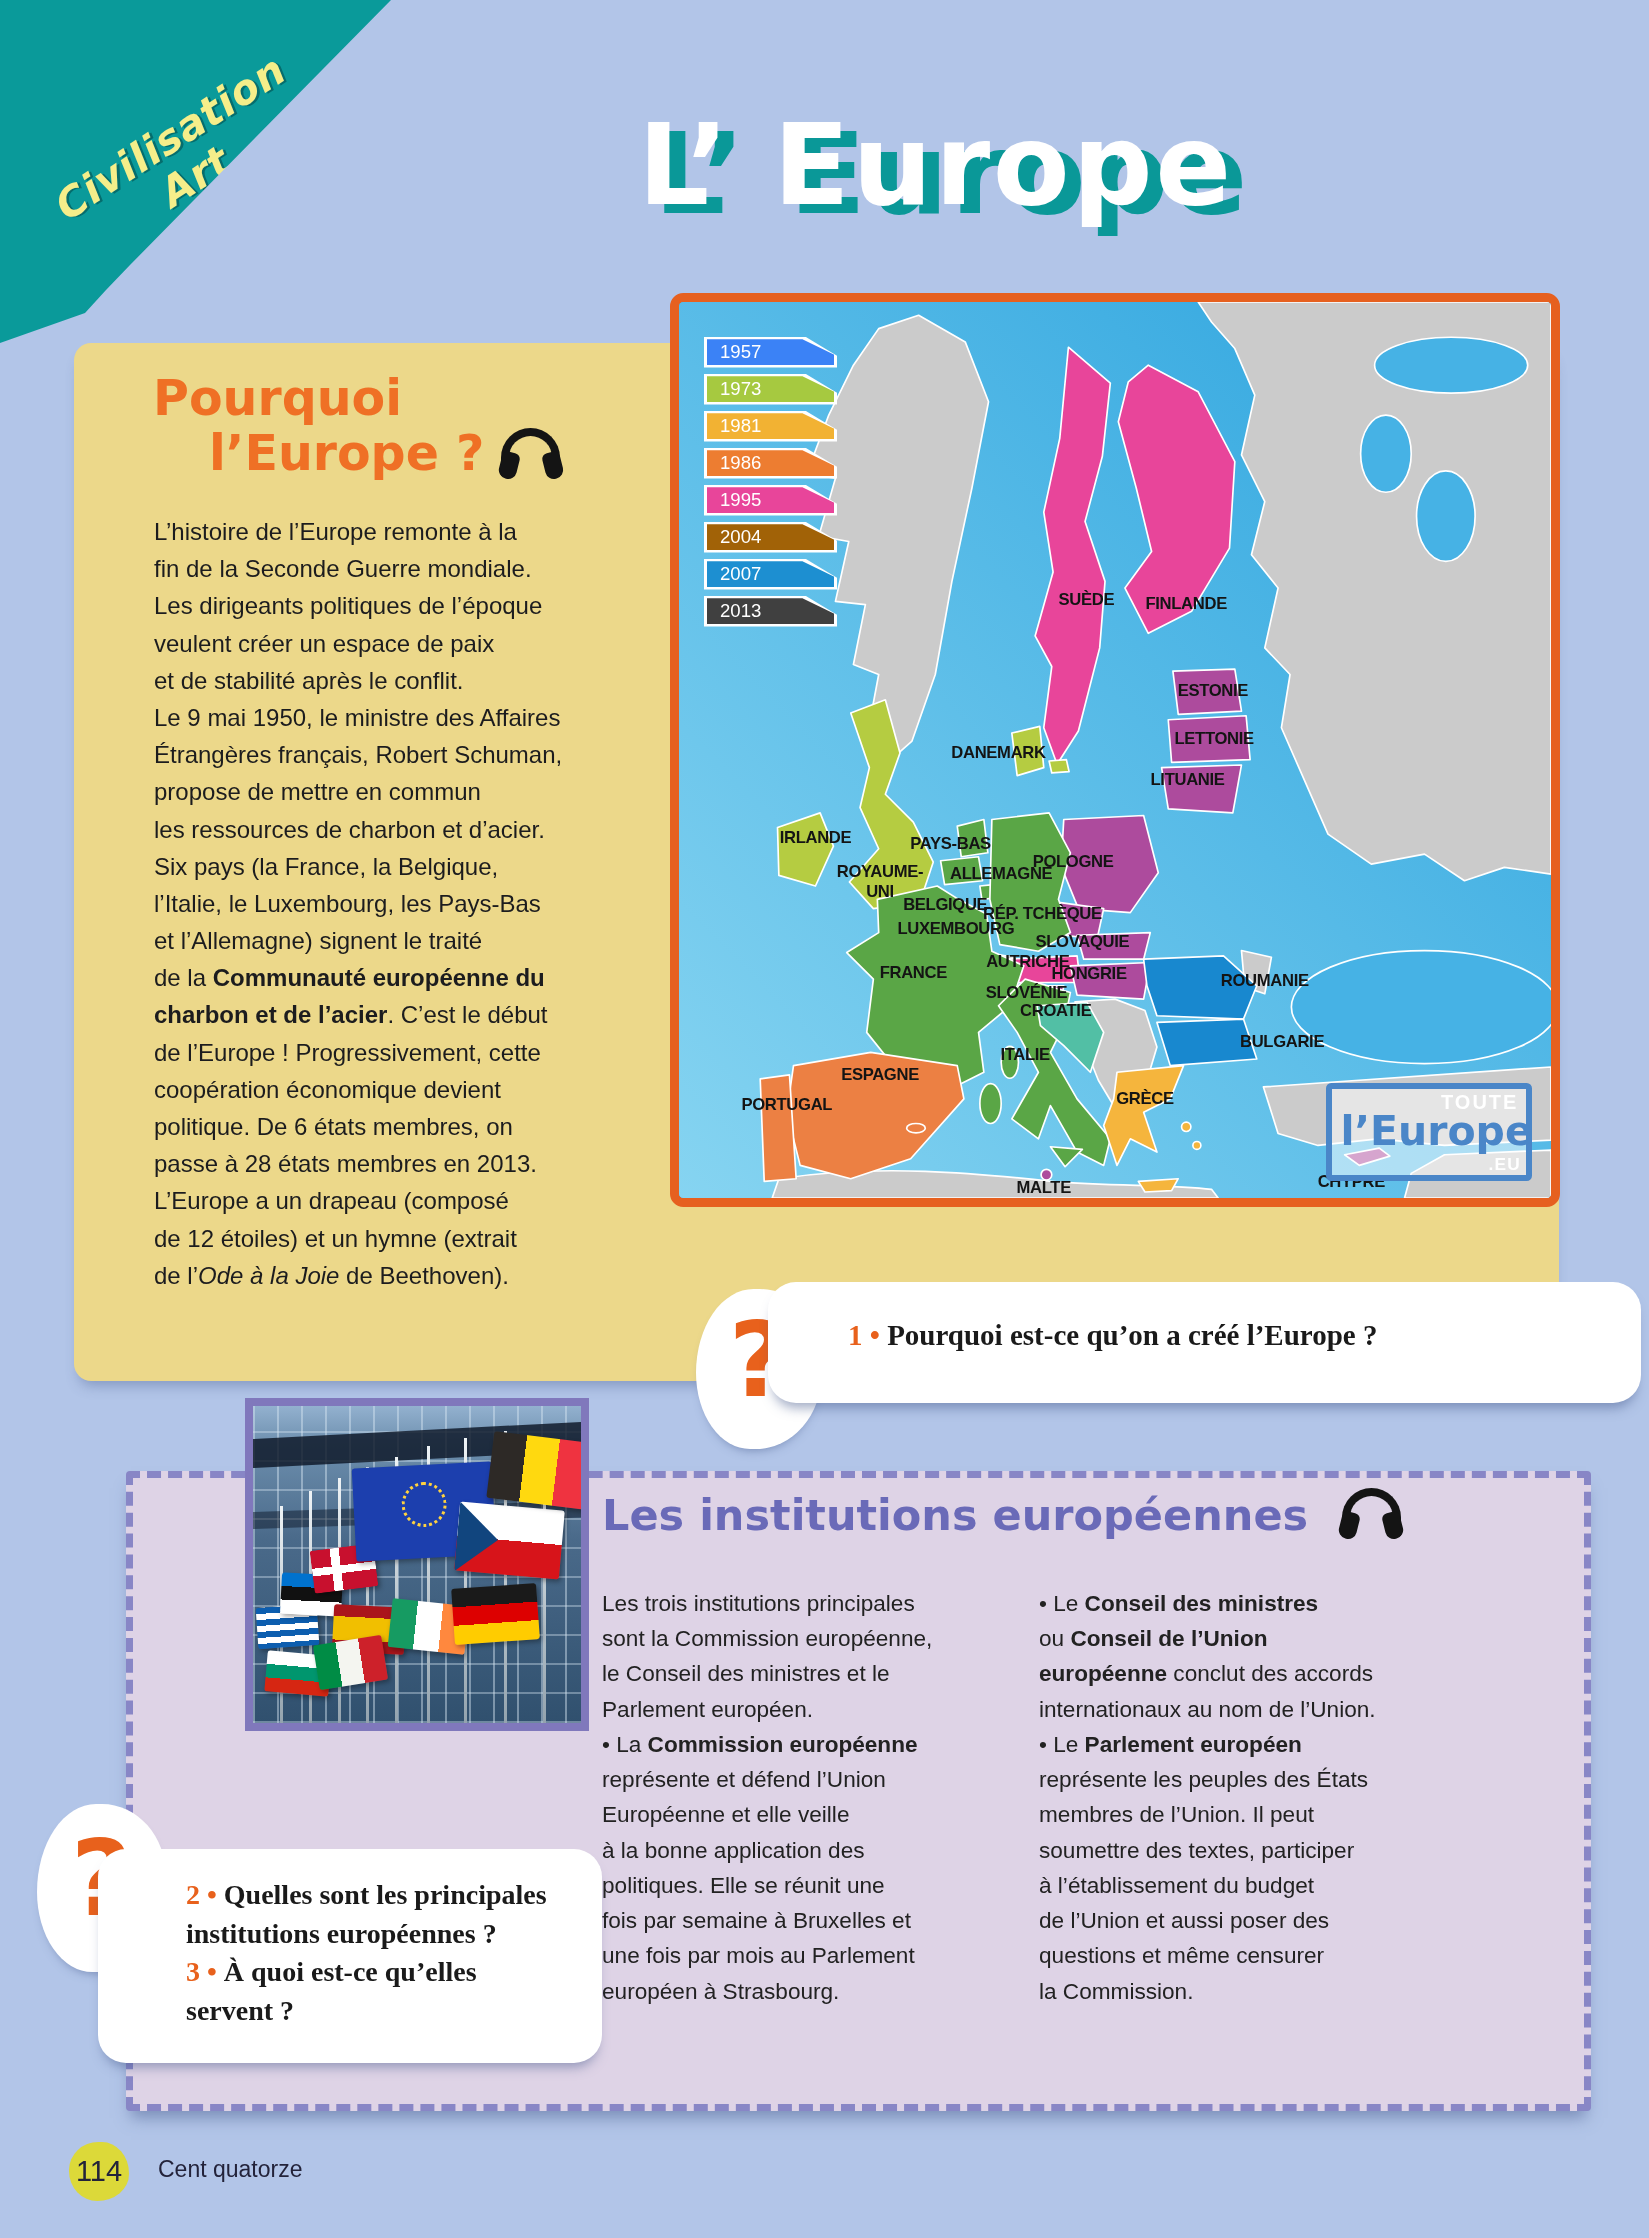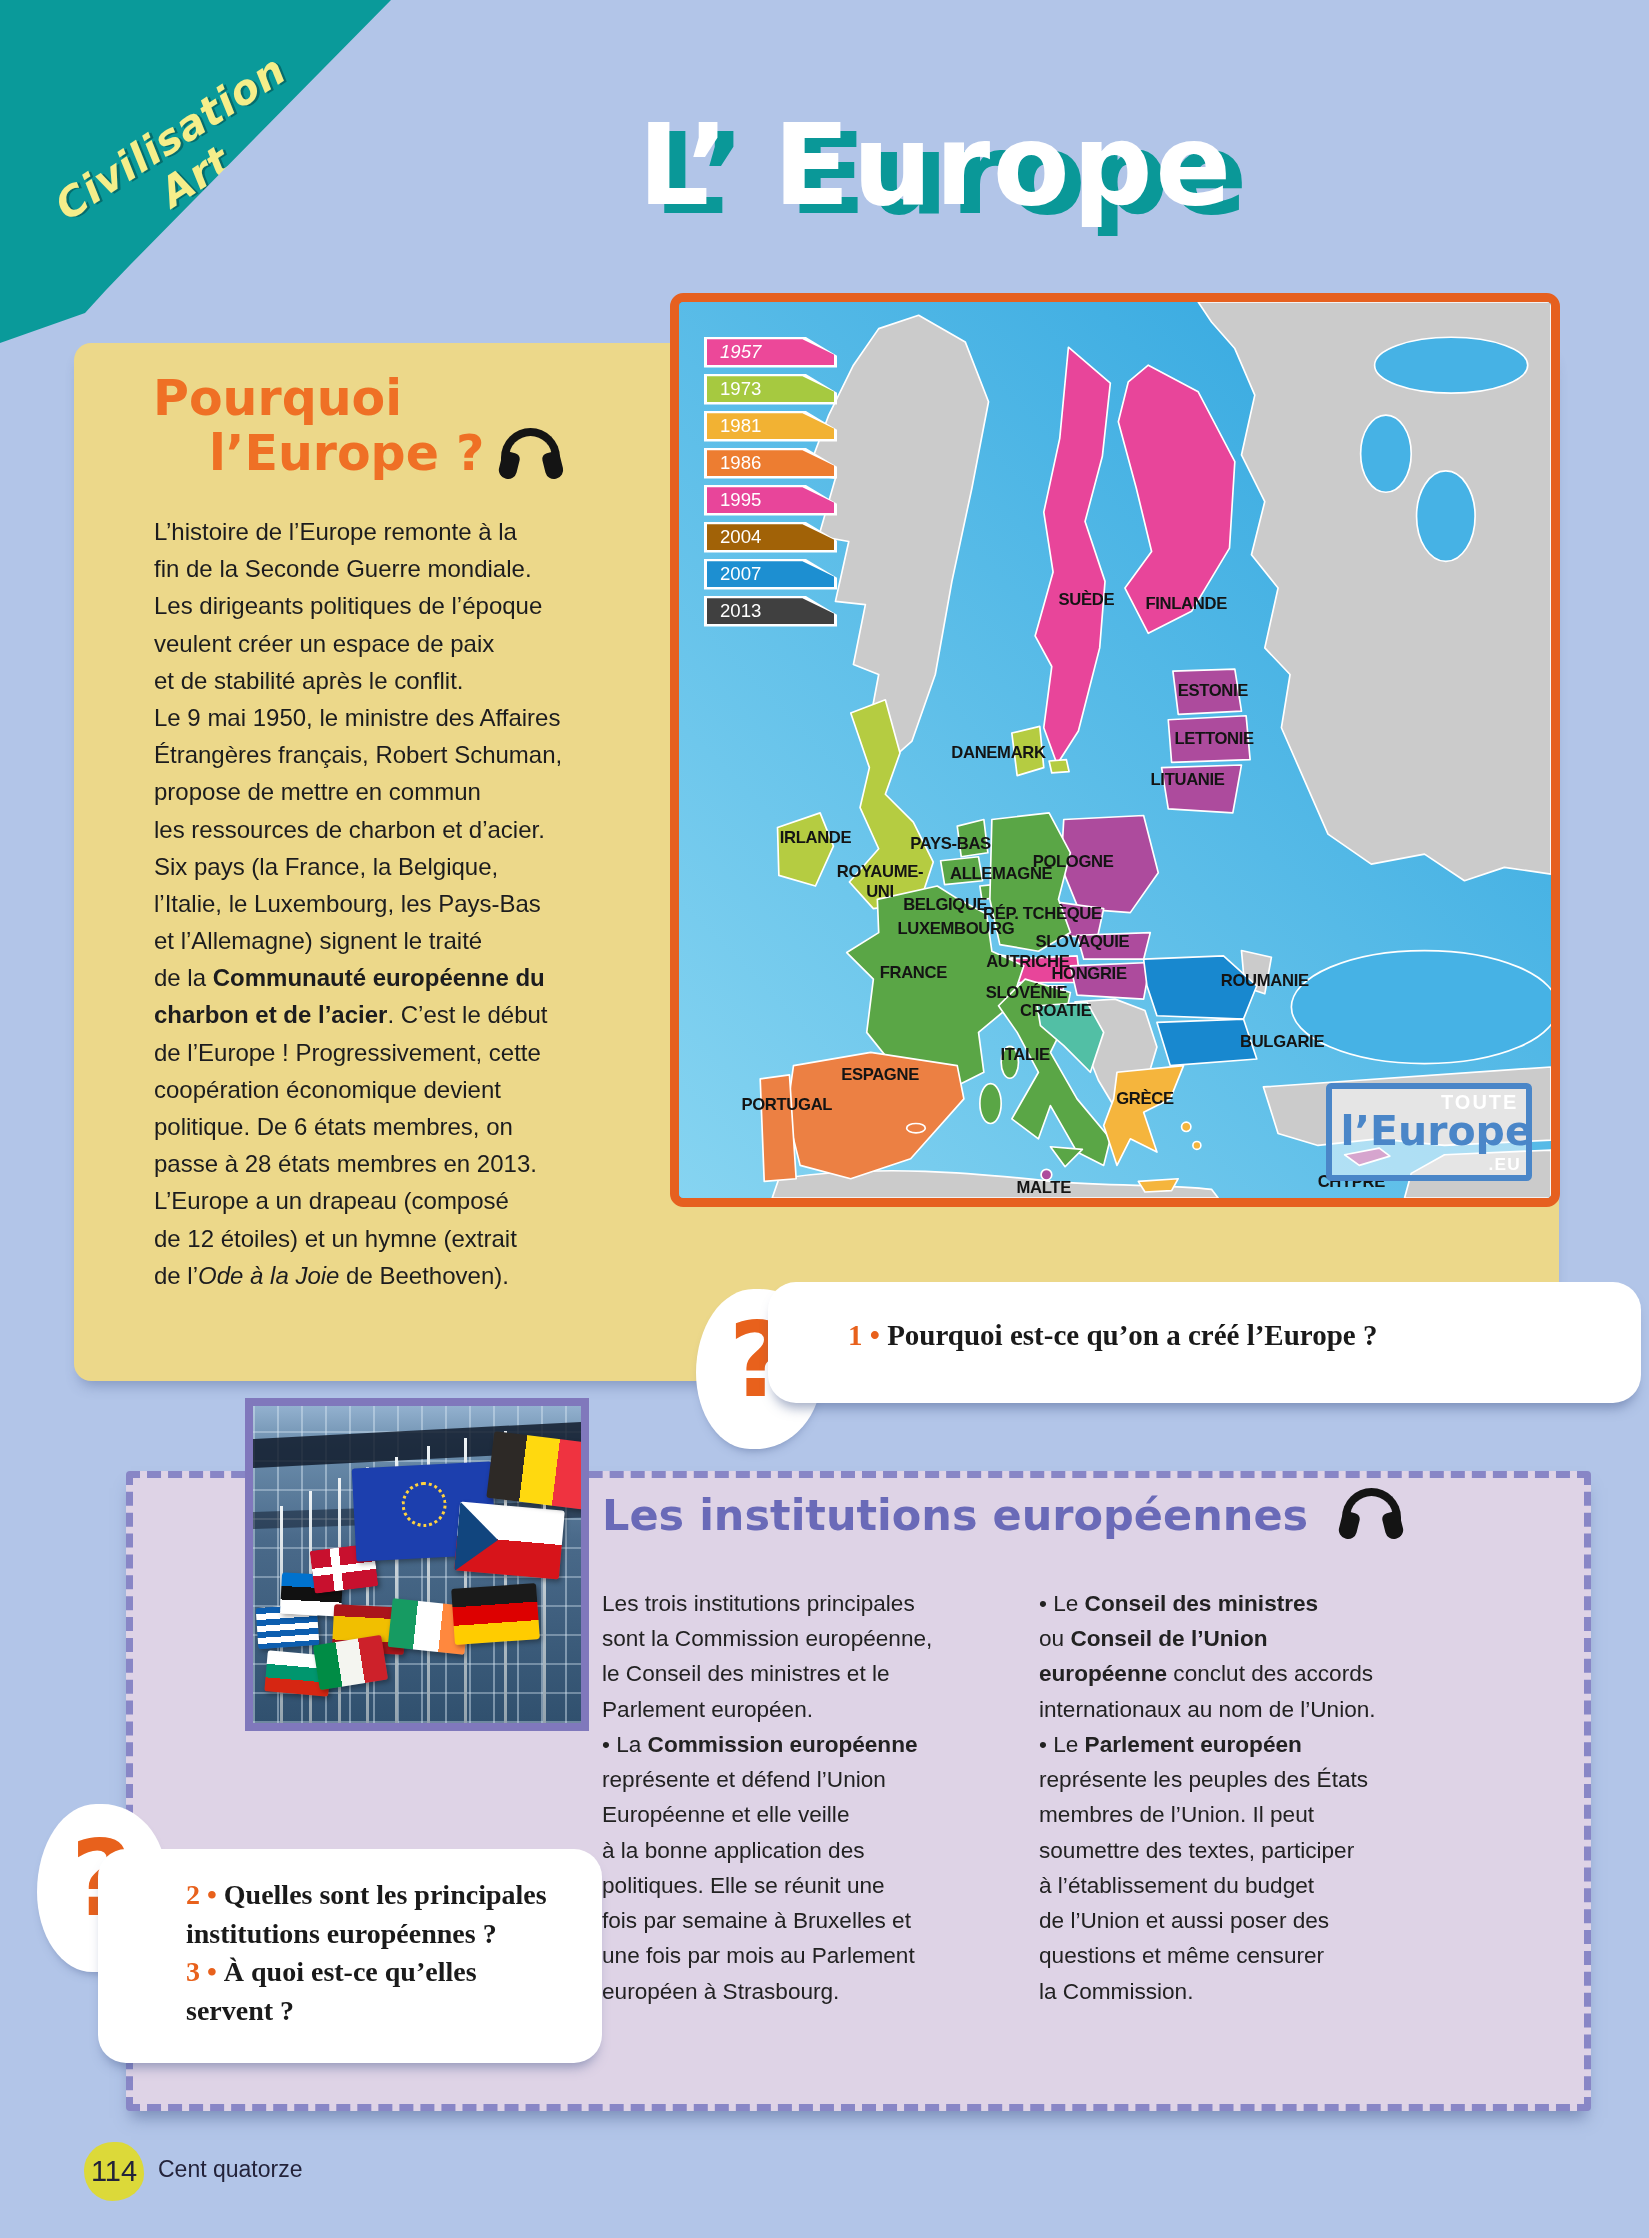--- a/index.html
+++ b/index.html
@@ -139,21 +139,21 @@
   .f-ie{background:linear-gradient(90deg,#169b62 0 33%,#fff 33% 66%,#ff883e 66%)}
   .f-it{background:linear-gradient(90deg,#008c45 0 33%,#f4f5f0 33% 66%,#cd212a 66%)}
   .f-es{background:linear-gradient(180deg,#aa151b 0 25%,#f1bf00 25% 75%,#aa151b 75%)}
   .f-gr{background:repeating-linear-gradient(180deg,#0d5eaf 0 6px,#fff 6px 12px)}
   .f-ee{background:linear-gradient(180deg,#0072ce 0 33%,#111 33% 66%,#fff 66%)}
   .f-dk{background:linear-gradient(90deg,transparent 0 20px,#fff 20px 29px,transparent 29px),linear-gradient(0deg,transparent 0 17.3px,#fff 17.3px 25px,transparent 25px),#c8102e}
   .f-bg{background:linear-gradient(180deg,#fff 0 33%,#00966e 33% 66%,#d62612 66%)}
 
   
   .page-badge{
-    position:absolute;left:84px;top:2142px;width:60px;height:59px;background:#dcd939;
+    position:absolute;left:69px;top:2142px;width:60px;height:59px;background:#dcd939;
     border-radius:50% 46% 54% 48% / 48% 54% 46% 52%;
     display:flex;align-items:center;justify-content:center;
     font-size:29px;color:#23233a;z-index:3;text-align:right;
   }
   .page-words{position:absolute;left:158px;top:2156px;font-size:23px;color:#23233a;z-index:3}
 </style>
 </head>
 <body>
 
 <div class="corner">
@@ -292,21 +292,21 @@
       <text class="mlbl" x="162" y="1214">PORTUGAL</text>
       <text class="mlbl" x="700" y="1206">GRÈCE</text>
       <text class="mlbl" x="548" y="1340">MALTE</text>
       <text class="mlbl" x="1010" y="1330">CHYPRE</text>
     </g>
   </svg>
 
   <div class="legend">
     <div class="tags">
       <div class="tag">
-          <div class="tag-fill" style="background: #ec4899; font-style: italic;">
+          <div class="tag-fill" style="background: #3b82f6;">
             <span>1957</span>
           </div>
         </div>
       <div class="tag">
           <div class="tag-fill" style="background: rgb(166, 201, 64);">
             <span>1973</span>
           </div>
         </div>
       <div class="tag">
           <div class="tag-fill" style="background: rgb(242, 178, 51);">

